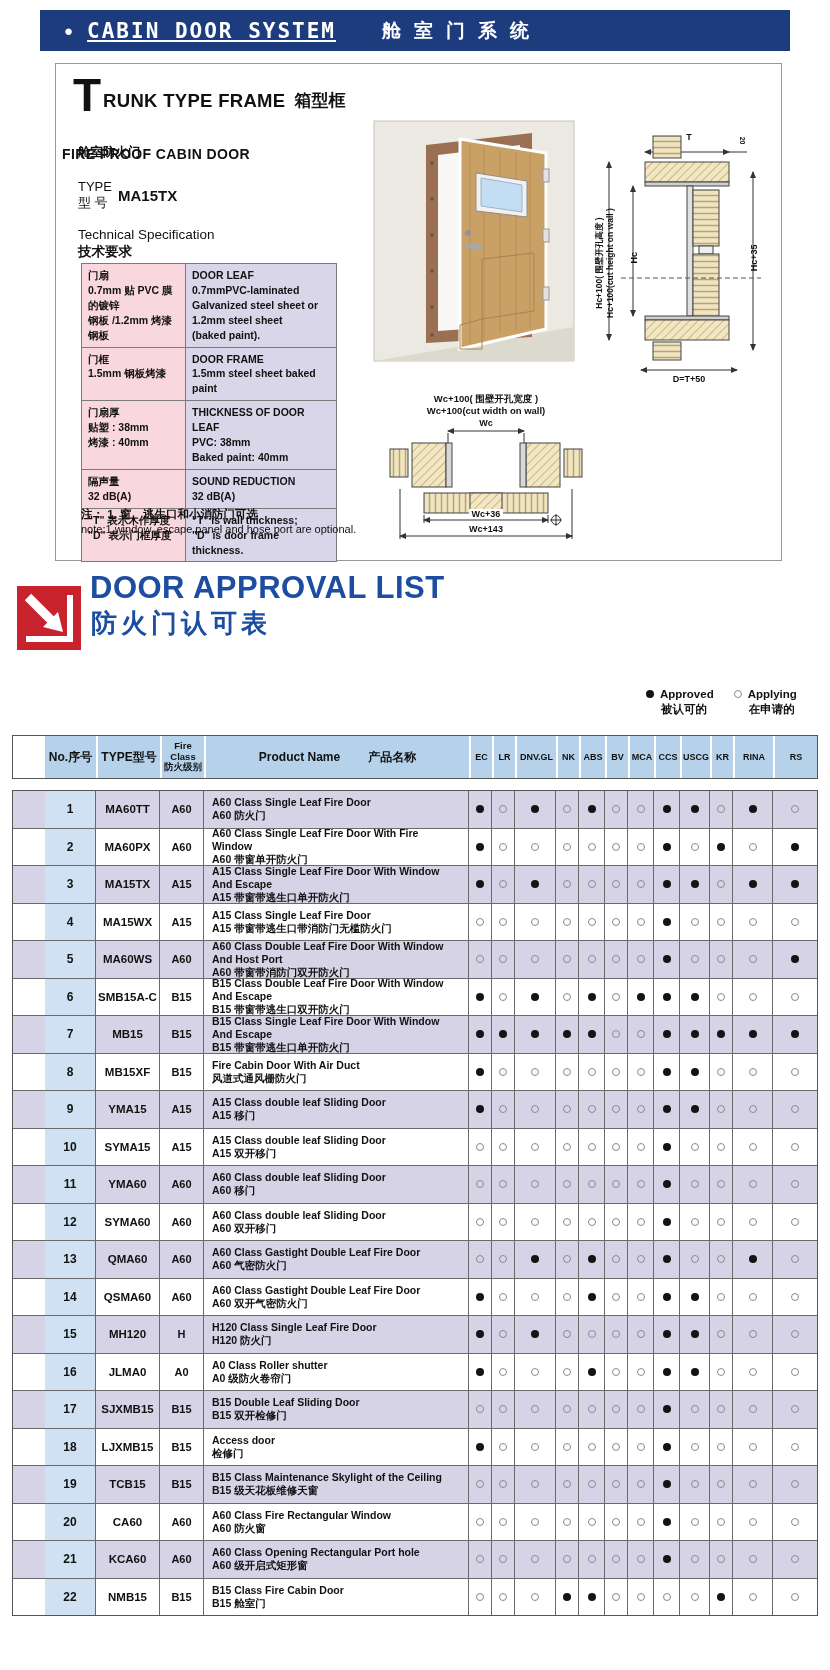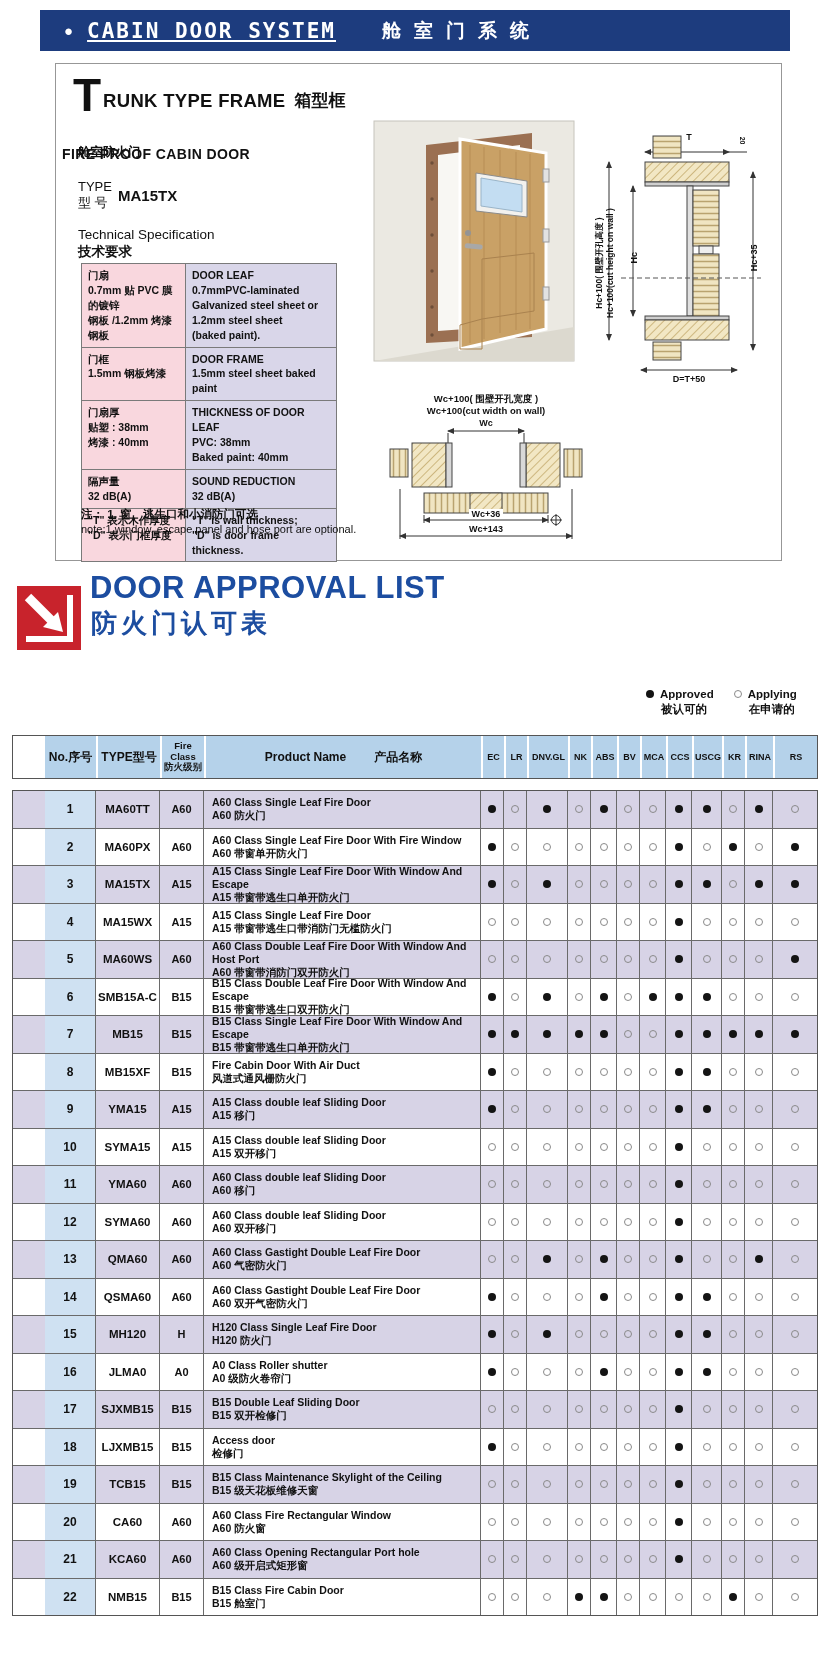--- a/index.html
+++ b/index.html
@@ -75,21 +75,21 @@
   .trow .col-class{font-size:11px;font-weight:bold;}
   .trow .col-name{flex-direction:column;align-items:flex-start;justify-content:center;padding:2px 8px;}
   .pn-en{font-size:10.5px;font-weight:bold;line-height:1.25;}
   .pn-cn{font-size:10.5px;font-weight:bold;line-height:1.25;}
   .socs{display:contents;}
   .socs .cell:last-child{border-right:none;}
 
   .col-no{width:51px;margin-left:32px;}.col-type{width:64px;}.col-class{width:44px;}.col-name{flex:1;}
   .col-s0{width:23px;}.col-s1{width:23px;}.col-s2{width:41px;}.col-s3{width:23px;}
   .col-s4{width:26px;}.col-s5{width:23px;}.col-s6{width:26px;}.col-s7{width:26px;}
-  .col-s8{width:30px;}.col-s9{width:23px;}.col-s10{width:28px;}.col-s11{width:44px;}
+  .col-s8{width:30px;}.col-s9{width:23px;}.col-s10{width:40px;}.col-s11{width:44px;}
 
   .dot{width:8px;height:8px;border-radius:50%;display:inline-block;box-sizing:border-box;}
   .dot.filled{background:#141414;}
   .dot.open{border:1.4px solid #8a8a8a;background:transparent;}
 </style>
 </head>
 <body>
 
 <div class="page">
 

